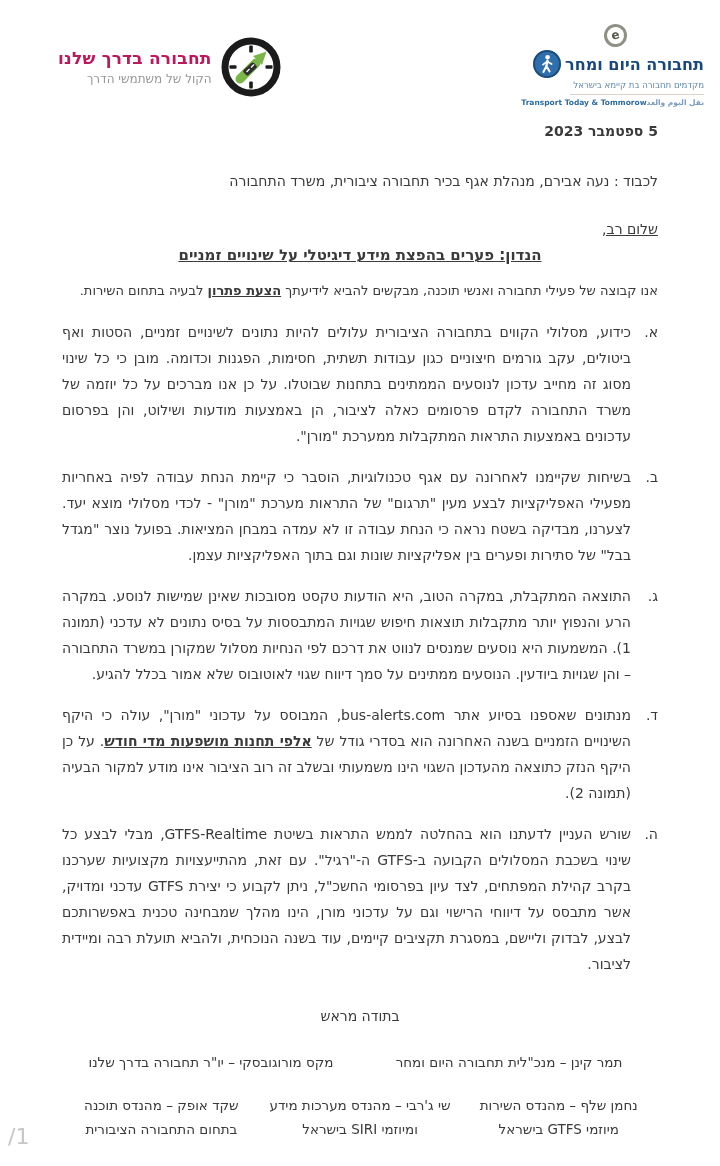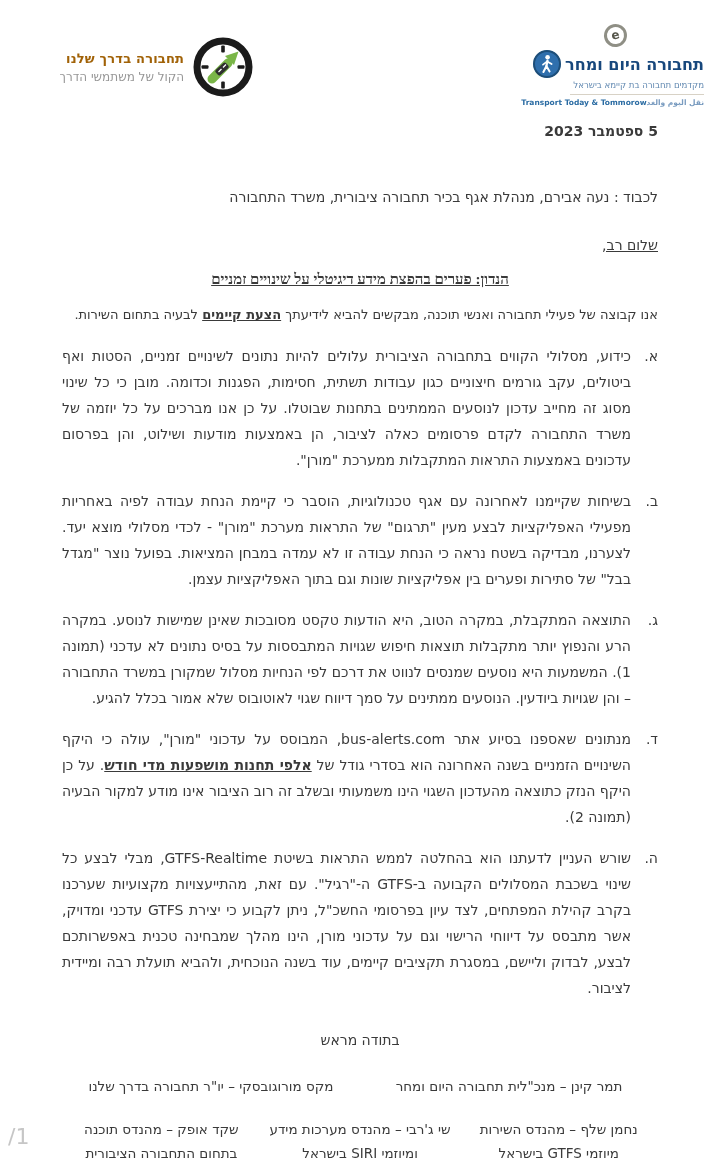--- a/index.html
+++ b/index.html
@@ -6,41 +6,41 @@
   body{
     width:720px;height:1166px;background:#ffffff;position:relative;overflow:hidden;
     font-family:"DejaVu Sans",sans-serif;color:#3a3a3a;
   }
   .page{position:relative;width:720px;height:1166px;direction:rtl;}
 
   
   .logo-left{position:absolute;top:36px;left:58px;display:flex;align-items:center;gap:8px;direction:rtl;}
   .ll-icon{flex:0 0 auto;line-height:0;}
   .ll-text{text-align:right;}
-  .ll-title{font-size:13px;font-weight:bold;color:#a16207;letter-spacing:.2px;margin-left:8px;}
+  .ll-title{font-size:17px;font-weight:bold;color:#be185d;letter-spacing:.2px;}
   .ll-sub{font-size:12px;color:#979797;margin-top:4px;}
 
   .logo-right{position:absolute;top:24px;right:16px;width:134px;direction:rtl;}
   .rl-ecircle{display:block;margin:0 auto 2px 34px;width:17px;height:17px;border:3px solid #8f8f85;
     border-radius:50%;color:#55554a;font-weight:bold;font-size:12px;line-height:16px;text-align:center;
     transform:rotate(-12deg);}
   .rl-row{display:flex;align-items:center;gap:3px;}
   .rl-title{font-size:16px;font-weight:bold;color:#17477c;white-space:nowrap;}
   .rl-ped{flex:0 0 auto;line-height:0;}
   .rl-sub{font-size:8.6px;color:#5f87b0;margin-top:1px;white-space:nowrap;}
   .rl-tag{margin-top:4px;padding-top:3px;border-top:1px solid #d8d2c6;display:flex;
     justify-content:space-between;align-items:baseline;font-size:7.5px;font-weight:bold;color:#2b6ca3;white-space:nowrap;}
   .rl-tag .ar{color:#7a9cc0;}
 
   
   .letter{position:absolute;top:118px;right:62px;width:596px;direction:rtl;font-size:14px;line-height:26px;}
   .date{text-align:right;padding-left:42px;font-size:14px;font-weight:bold;}
-  .recipient{margin-top:40px;font-size:14px;}
+  .recipient{margin-top:24px;font-size:14px;}
   .greeting{margin-top:22px;text-decoration:underline;}
-  .subject{margin-top:8px;text-align:center;font-weight:bold;text-decoration:underline;font-size:15px;font-family:Liberation Serif, serif;}
+  .subject{margin-top:0;text-align:center;font-weight:bold;text-decoration:underline;font-size:15px;}
   .intro{margin-top:10px;font-size:13px;font-weight:bold;white-space:nowrap;}
   .li{display:flex;margin-top:15px;}
   .li .lbl{flex:0 0 27px;}
   .li .txt{flex:1;text-align:justify;}
   .seg-b{font-weight:normal;}
   .seg-bu{font-weight:bold;text-decoration:underline;}
   .closing{margin-top:26px;text-align:center;}
   .sigrow1{margin-top:20px;display:flex;}
   .sigrow1 .sig{width:50%;text-align:center;font-size:13.5px;}
   .sigrow2{margin-top:18px;display:flex;}
@@ -94,21 +94,21 @@
       <span class="ar">نقل اليوم والغد</span>
       <span class="en">Transport Today &amp; Tommorow</span>
     </div>
   </div>
 
   <div class="letter">
     <div class="date">5 ספטמבר 2023</div>
     <div class="recipient">לכבוד : נעה אבירם, מנהלת אגף בכיר תחבורה ציבורית, משרד התחבורה</div>
     <div class="greeting">שלום רב,</div>
     <div class="subject">הנדון: פערים בהפצת מידע דיגיטלי על שינויים זמניים</div>
-    <div class="intro"><span class="seg-b">אנו קבוצה של פעילי תחבורה ואנשי תוכנה, מבקשים להביא לידיעתך </span><span class="seg-bu">הצעת קיימים</span><span class="seg-b"> לבעיה בתחום השירות.</span></div>
+    <div class="intro"><span class="seg-b">אנו קבוצה של פעילי תחבורה ואנשי תוכנה, מבקשים להביא לידיעתך </span><span class="seg-bu">הצעת פתרון</span><span class="seg-b"> לבעיה בתחום השירות.</span></div>
 
     <div class="li">
       <span class="lbl">א.</span>
       <span class="txt"><span>כידוע, מסלולי הקווים בתחבורה הציבורית עלולים להיות נתונים לשינויים זמניים, הסטות ואף ביטולים, עקב גורמים חיצוניים כגון עבודות תשתית, חסימות, הפגנות וכדומה. מובן כי כל שינוי מסוג זה מחייב עדכון לנוסעים הממתינים בתחנות שבוטלו. על כן אנו מברכים על כל יוזמה של משרד התחבורה לקדם פרסומים כאלה לציבור, הן באמצעות מודעות ושילוט, והן בפרסום עדכונים באמצעות התראות המתקבלות ממערכת "מורן".</span></span>
     </div>
     <div class="li">
       <span class="lbl">ב.</span>
       <span class="txt"><span>בשיחות שקיימנו לאחרונה עם אגף טכנולוגיות, הוסבר כי קיימת הנחת עבודה לפיה באחריות מפעילי האפליקציות לבצע מעין "תרגום" של התראות מערכת "מורן" - לכדי מסלולי מוצא יעד. לצערנו, מבדיקה בשטח נראה כי הנחת עבודה זו לא עמדה במבחן המציאות. בפועל נוצר "מגדל בבל" של סתירות ופערים בין אפליקציות שונות וגם בתוך האפליקציות עצמן.</span></span>
     </div>
     <div class="li">

